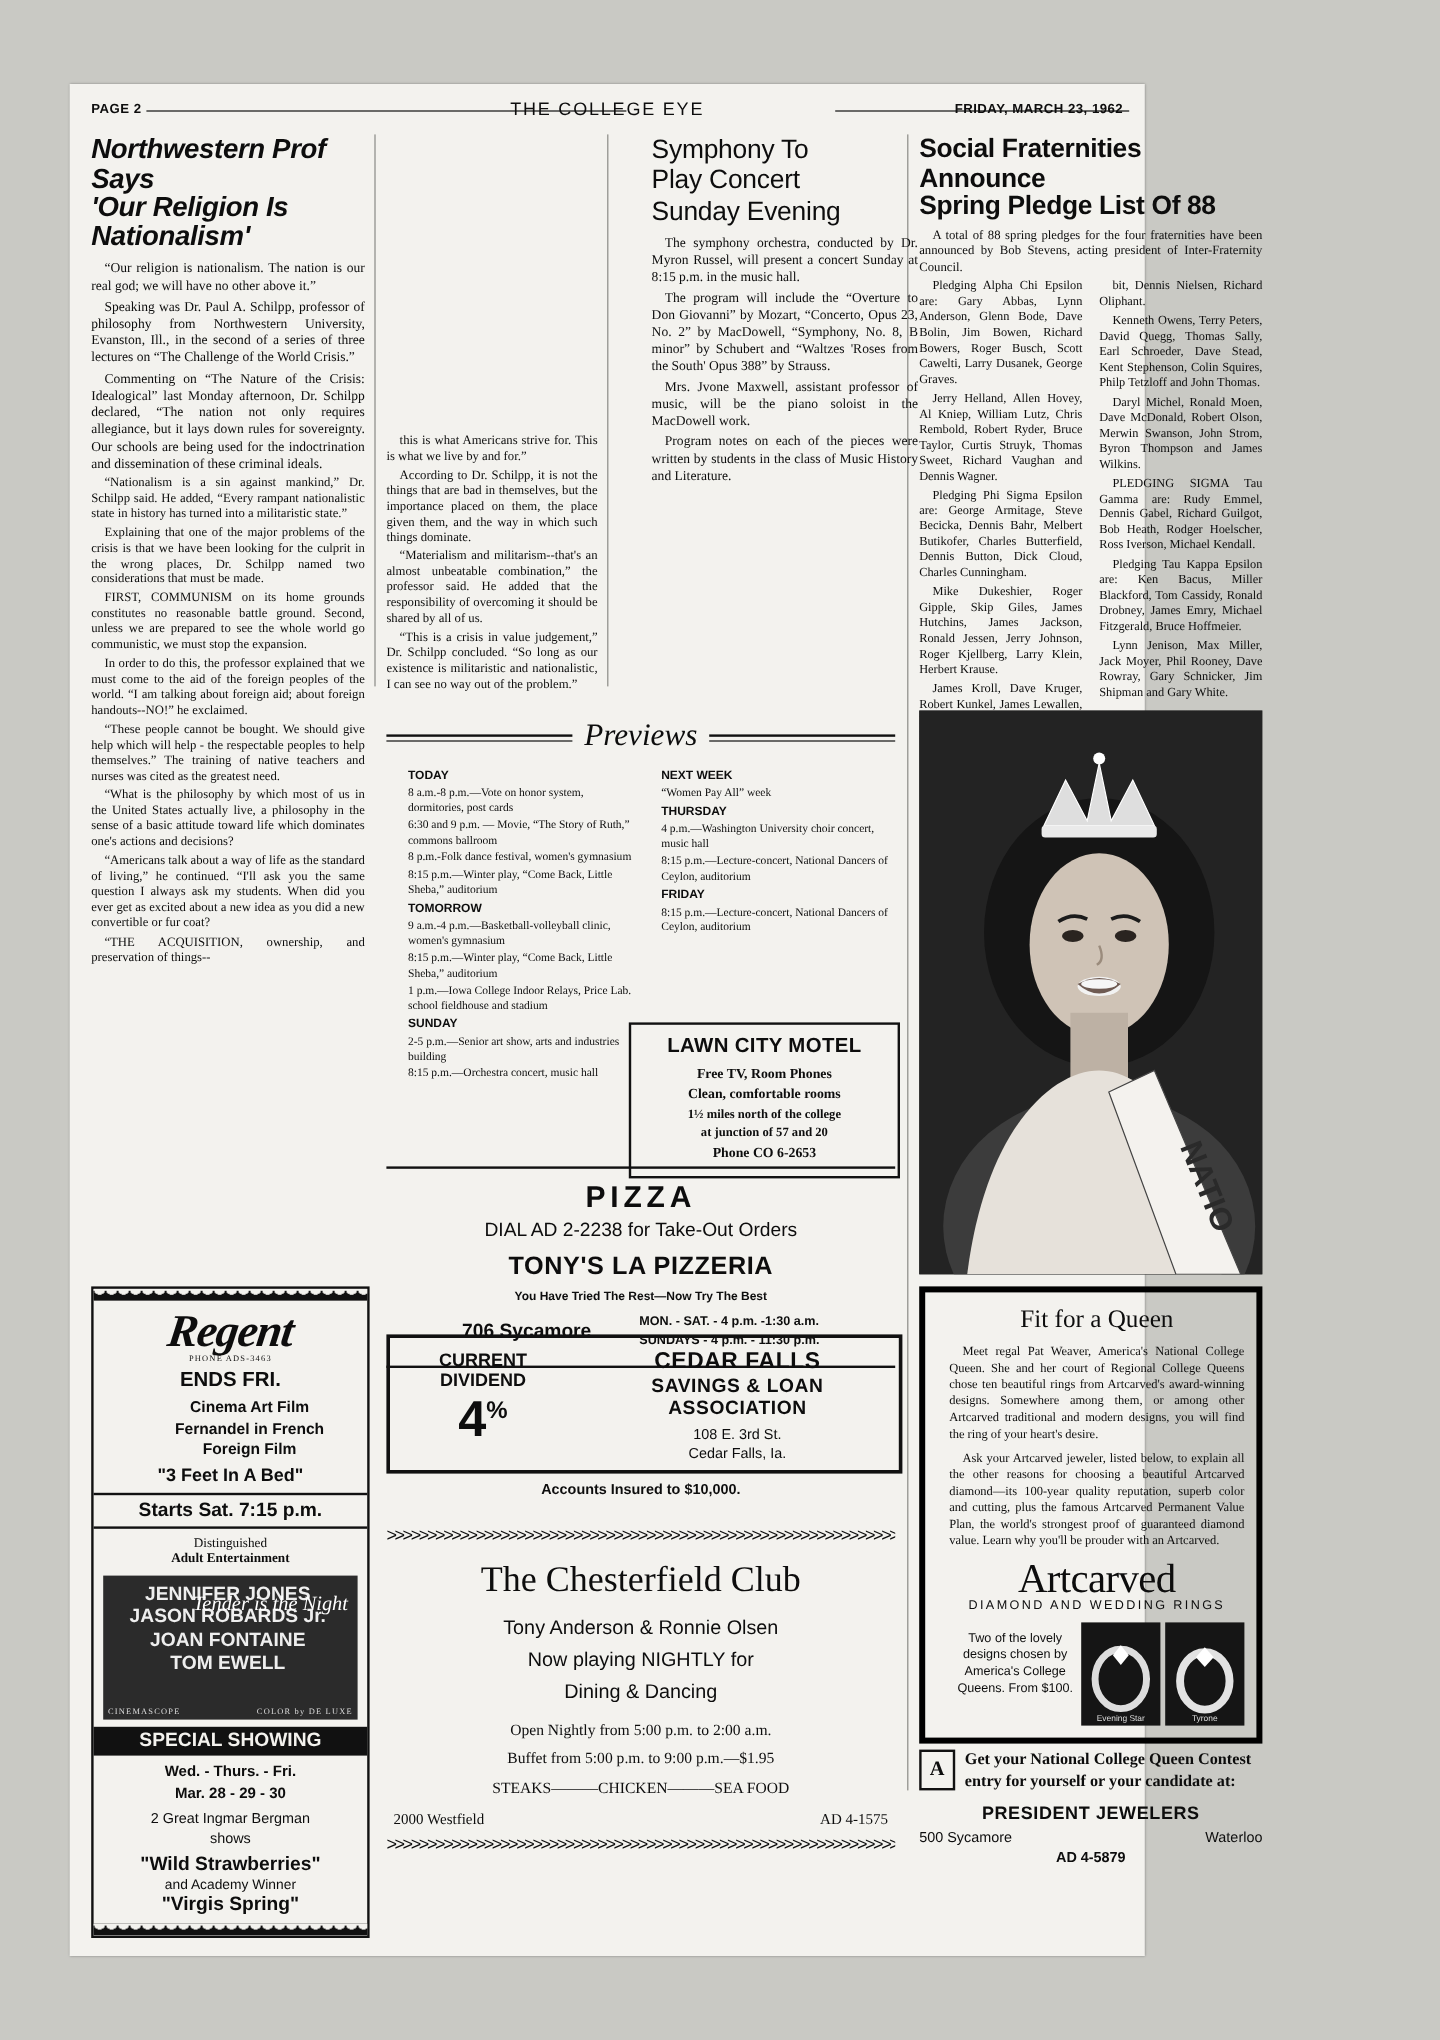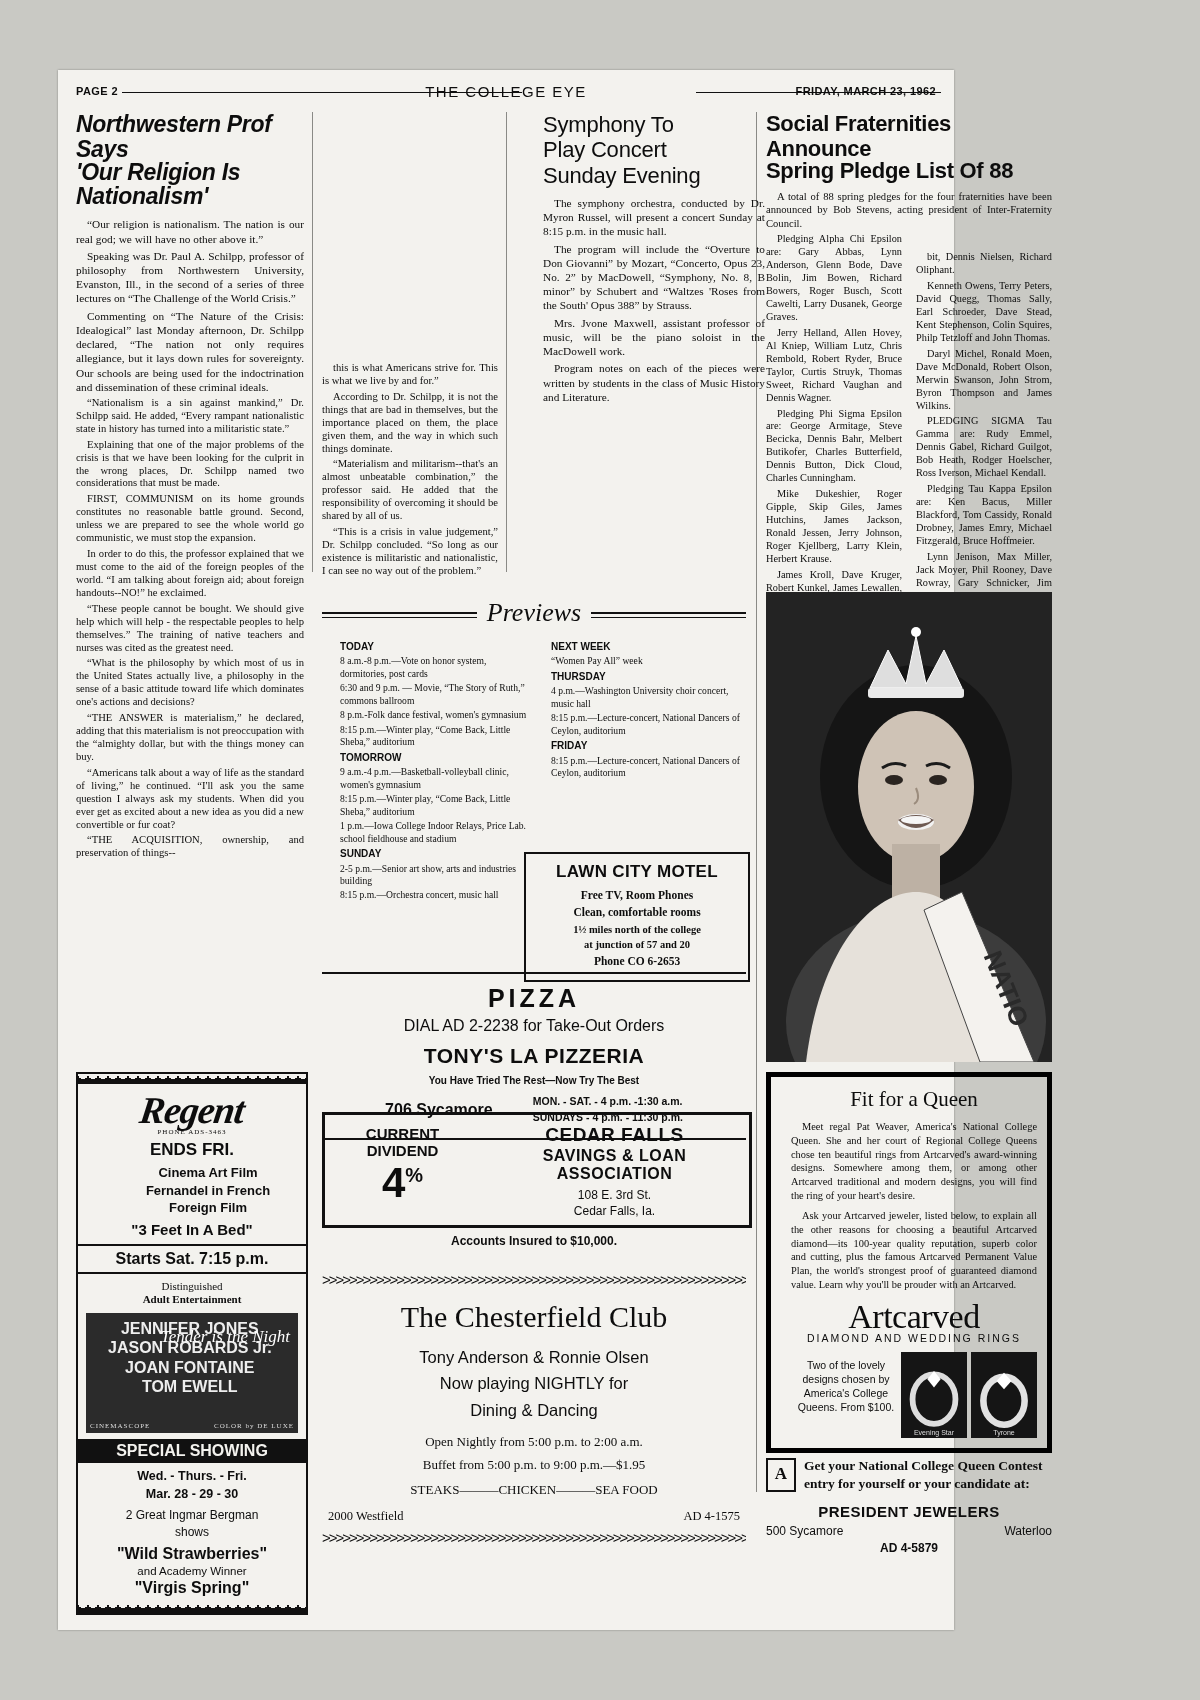--- a/index.html
+++ b/index.html
@@ -181,21 +181,20 @@
       <h1 class="head" style="margin-top:-10px">'Our Religion Is Nationalism'</h1>
       <p class="body lead">“Our religion is nationalism. The nation is our real god; we will have no other above it.”</p>
       <p class="body lead">Speaking was Dr. Paul A. Schilpp, professor of philosophy from Northwestern University, Evanston, Ill., in the second of a series of three lectures on “The Challenge of the World Crisis.”</p>
       <p class="body lead">Commenting on “The Nature of the Crisis: Idealogical” last Monday afternoon, Dr. Schilpp declared, “The nation not only requires allegiance, but it lays down rules for sovereignty. Our schools are being used for the indoctrination and dissemination of these criminal ideals.</p>
       <p class="body small">“Nationalism is a sin against mankind,” Dr. Schilpp said. He added, “Every rampant nationalistic state in history has turned into a militaristic state.”</p>
       <p class="body small">Explaining that one of the major problems of the crisis is that we have been looking for the culprit in the wrong places, Dr. Schilpp named two considerations that must be made.</p>
       <p class="body small">FIRST, COMMUNISM on its home grounds constitutes no reasonable battle ground. Second, unless we are prepared to see the whole world go communistic, we must stop the expansion.</p>
       <p class="body small">In order to do this, the professor explained that we must come to the aid of the foreign peoples of the world. “I am talking about foreign aid; about foreign handouts--NO!” he exclaimed.</p>
       <p class="body small">“These people cannot be bought. We should give help which will help - the respectable peoples to help themselves.” The training of native teachers and nurses was cited as the greatest need.</p>
       <p class="body small">“What is the philosophy by which most of us in the United States actually live, a philosophy in the sense of a basic attitude toward life which dominates one's actions and decisions?</p>
-      <p class="body small">“THE ANSWER is materialism,” he declared, adding that this materialism is not preoccupation with the “almighty dollar, but with the things money can buy.</p>
       <p class="body small">“Americans talk about a way of life as the standard of living,” he continued. “I'll ask you the same question I always ask my students. When did you ever get as excited about a new idea as you did a new convertible or fur coat?</p>
       <p class="body small">“THE ACQUISITION, ownership, and preservation of things--</p>
     </div>
 
     <div class="col c2" style="top:250px;">
       <p class="body small">this is what Americans strive for. This is what we live by and for.”</p>
       <p class="body small">According to Dr. Schilpp, it is not the things that are bad in themselves, but the importance placed on them, the place given them, and the way in which such things dominate.</p>
       <p class="body small">“Materialism and militarism--that's an almost unbeatable combination,” the professor said. He added that the responsibility of overcoming it should be shared by all of us.</p>
       <p class="body small">“This is a crisis in value judgement,” Dr. Schilpp concluded. “So long as our existence is militaristic and nationalistic, I can see no way out of the problem.”</p>
     </div>
@@ -207,21 +206,21 @@
       <p class="body lead">The symphony orchestra, conducted by Dr. Myron Russel, will present a concert Sunday at 8:15 p.m. in the music hall.</p>
       <p class="body lead">The program will include the “Overture to Don Giovanni” by Mozart, “Concerto, Opus 23, No. 2” by MacDowell, “Symphony, No. 8, B minor” by Schubert and “Waltzes 'Roses from the South' Opus 388” by Strauss.</p>
       <p class="body lead">Mrs. Jvone Maxwell, assistant professor of music, will be the piano soloist in the MacDowell work.</p>
       <p class="body lead">Program notes on each of the pieces were written by students in the class of Music History and Literature.</p>
     </div>
 
     <div class="col c4">
       <h1 class="head3">Social Fraternities Announce</h1>
       <h1 class="head3" style="margin-top:-8px">Spring Pledge List Of 88</h1>
       <p class="body" style="font-size:10.6px">A total of 88 spring pledges for the four fraternities have been announced by Bob Stevens, acting president of Inter-Fraternity Council.</p>
-      <div style="display:flex;gap:14px;margin-top:2px;align-items:center;">
+      <div style="display:flex;gap:14px;margin-top:2px;">
         <div style="width:136px;">
           <p class="body" style="font-size:10.3px">Pledging Alpha Chi Epsilon are: Gary Abbas, Lynn Anderson, Glenn Bode, Dave Bolin, Jim Bowen, Richard Bowers, Roger Busch, Scott Cawelti, Larry Dusanek, George Graves.</p>
           <p class="body" style="font-size:10.3px">Jerry Helland, Allen Hovey, Al Kniep, William Lutz, Chris Rembold, Robert Ryder, Bruce Taylor, Curtis Struyk, Thomas Sweet, Richard Vaughan and Dennis Wagner.</p>
           <p class="body" style="font-size:10.3px">Pledging Phi Sigma Epsilon are: George Armitage, Steve Becicka, Dennis Bahr, Melbert Butikofer, Charles Butterfield, Dennis Button, Dick Cloud, Charles Cunningham.</p>
           <p class="body" style="font-size:10.3px">Mike Dukeshier, Roger Gipple, Skip Giles, James Hutchins, James Jackson, Ronald Jessen, Jerry Johnson, Roger Kjellberg, Larry Klein, Herbert Krause.</p>
           <p class="body" style="font-size:10.3px">James Kroll, Dave Kruger, Robert Kunkel, James Lewallen, Phil Minnick, Denny Mullen, Ron Nes-</p>
         </div>
         <div style="width:136px;">
           <p class="body" style="font-size:10.3px">bit, Dennis Nielsen, Richard Oliphant.</p>
           <p class="body" style="font-size:10.3px">Kenneth Owens, Terry Peters, David Quegg, Thomas Sally, Earl Schroeder, Dave Stead, Kent Stephenson, Colin Squires, Philp Tetzloff and John Thomas.</p>

